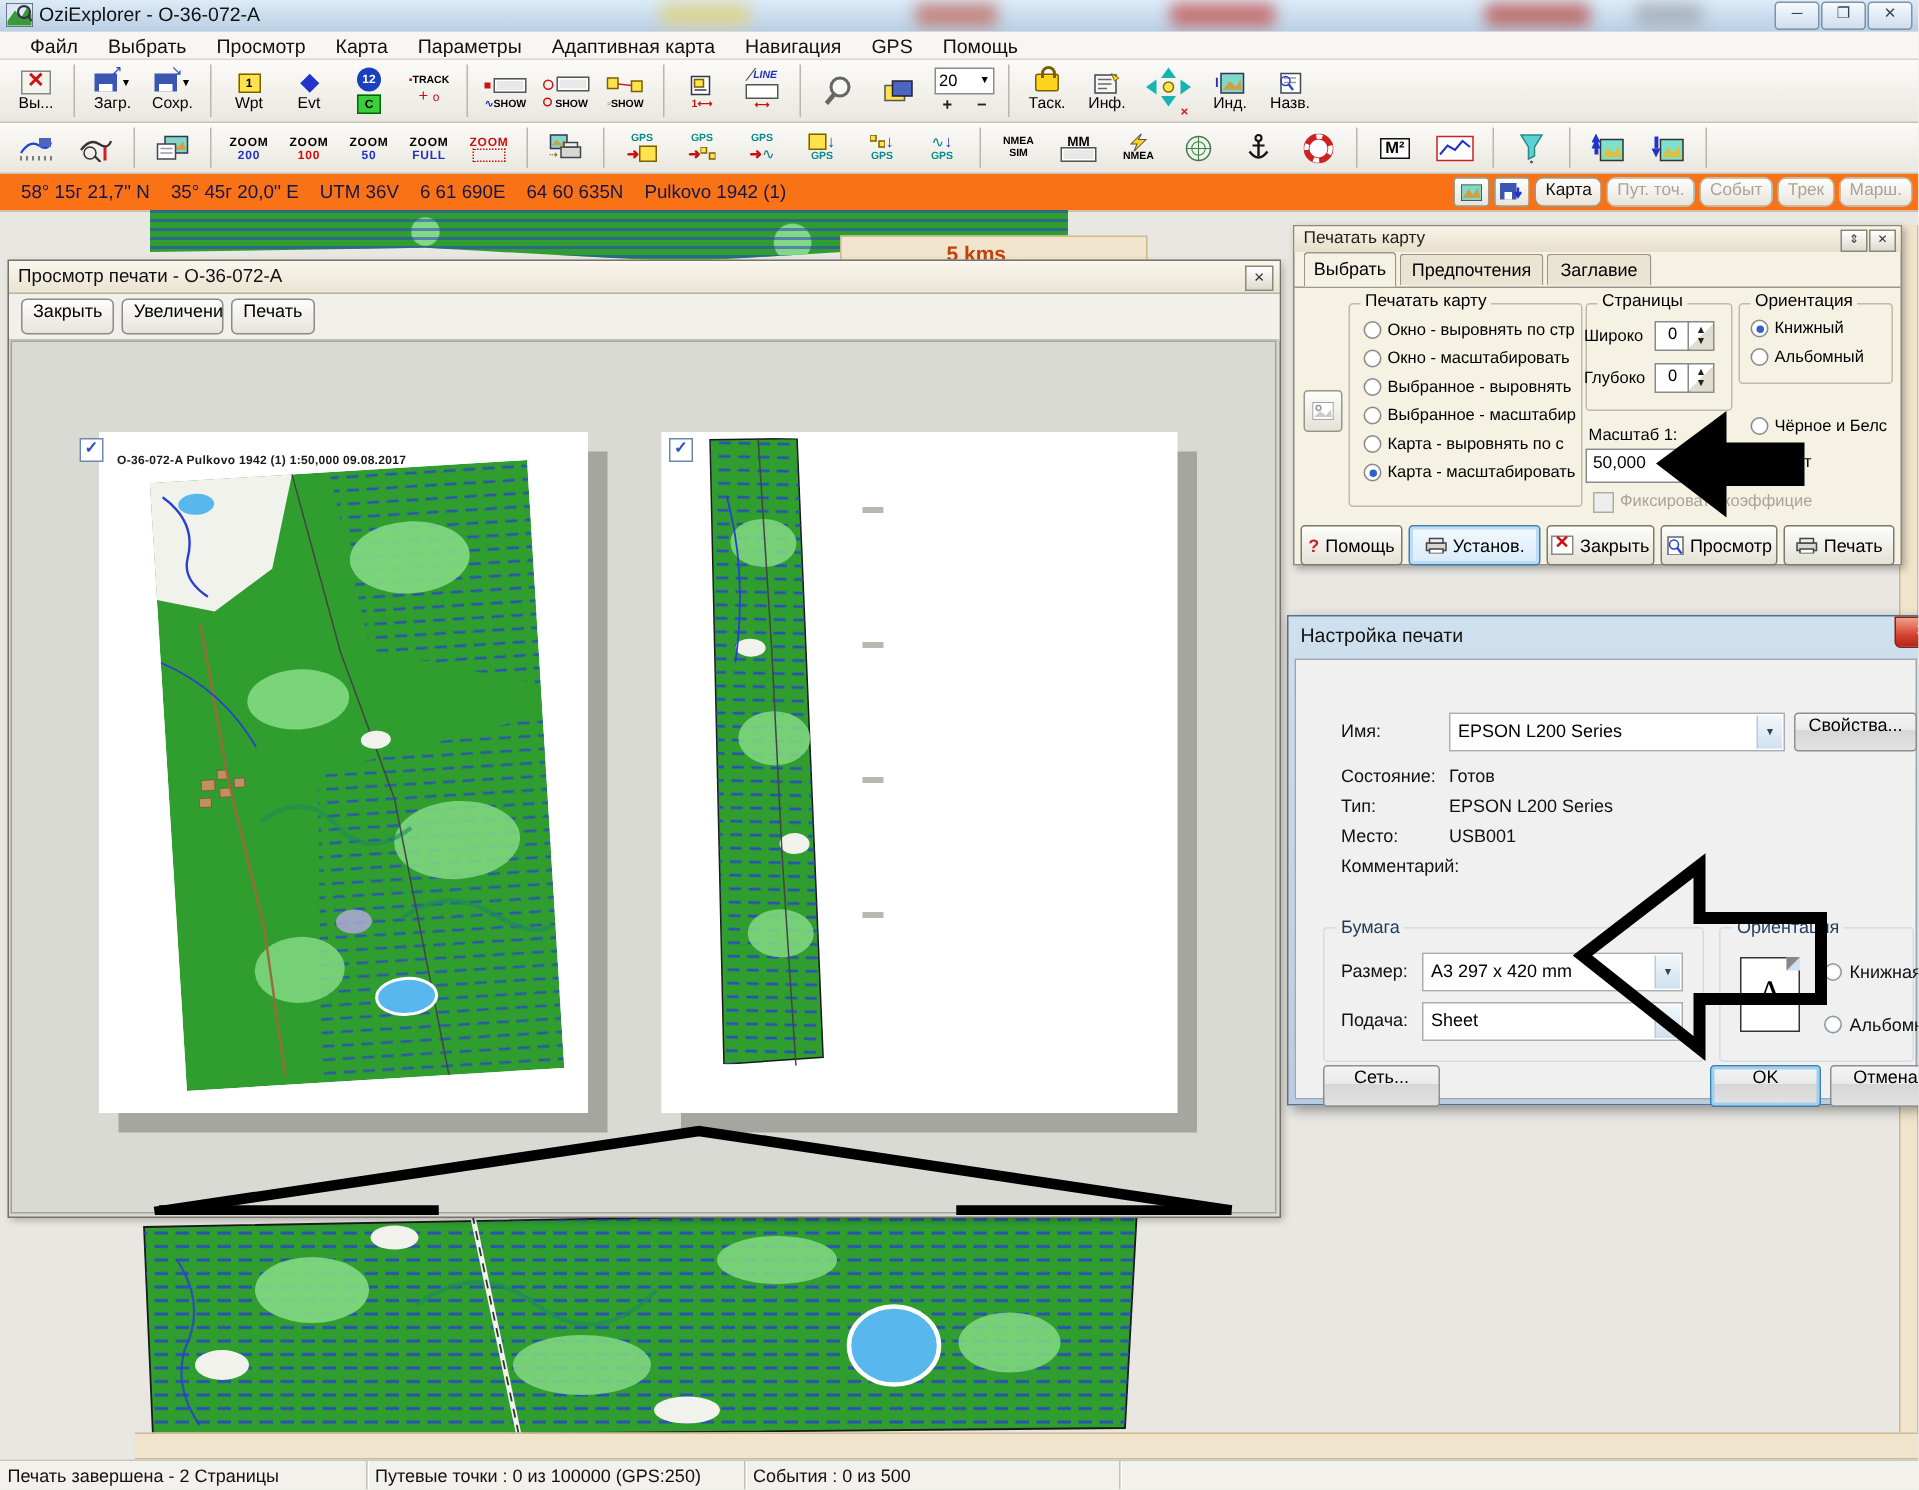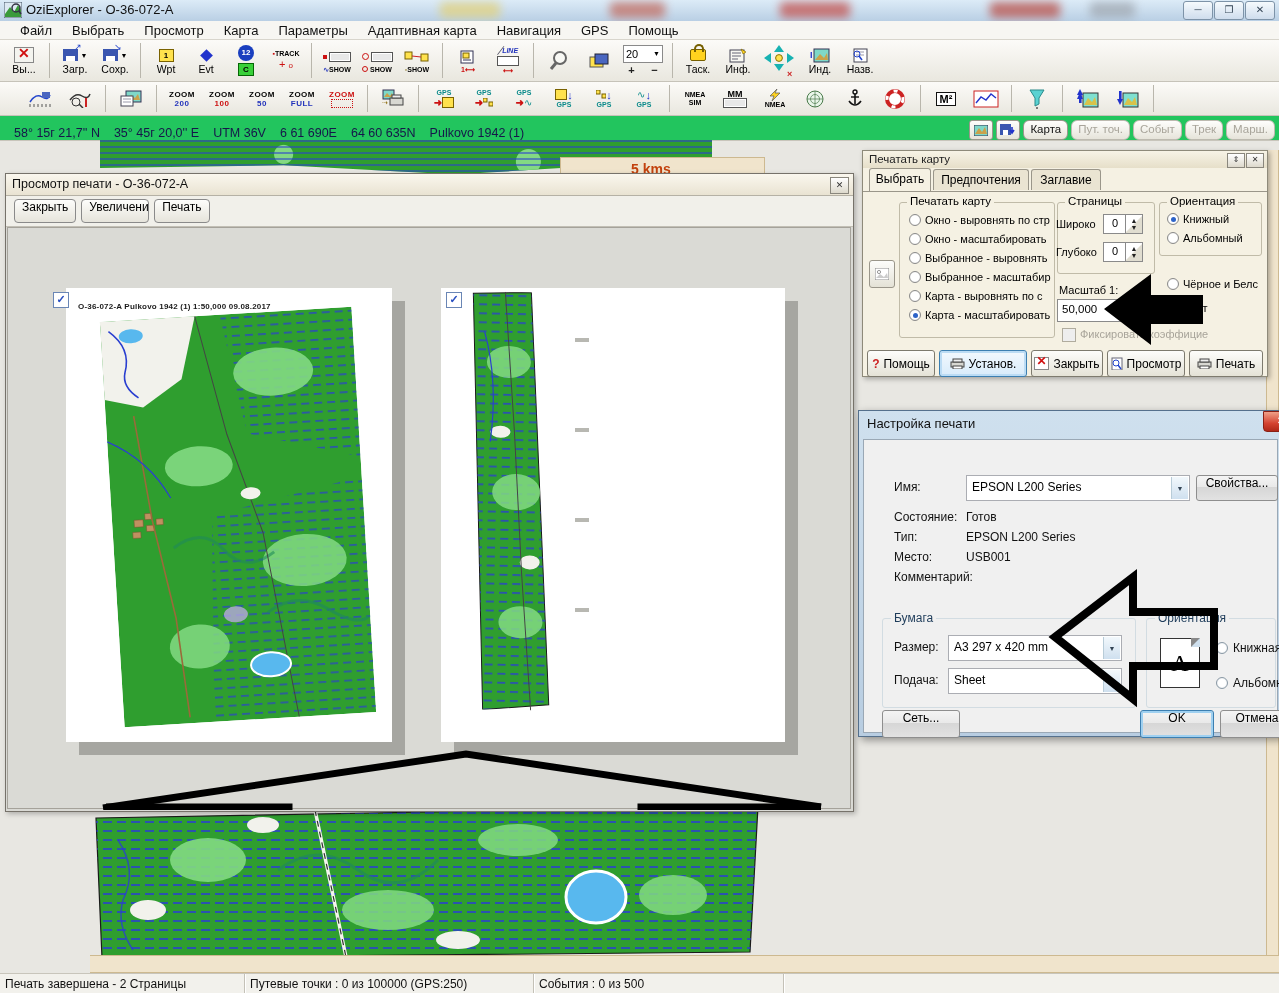--- a/index.html
+++ b/index.html
@@ -10,39 +10,39 @@
   .blob{position:absolute;top:2px;height:16px;filter:blur(5px);opacity:.65;border-radius:4px}
   #titlebar .title{position:absolute;left:26px;top:2px;font-size:13px;color:#111}
   #titlebar .appicon{position:absolute;left:4px;top:2px;width:18px;height:16px}
   .wbtns{position:absolute;right:4px;top:1px;display:flex;gap:1px}
   .wbtn{width:28px;height:17px;border:1px solid #7d93a8;border-radius:3px;background:linear-gradient(#f5fafd,#cfdded);font-size:10px;line-height:15px;text-align:center;color:#345}
   #menubar{left:0;top:21px;width:1279px;height:19px;background:#f7f6f2;border-bottom:1px solid #d8d5cc;display:flex;align-items:center;gap:0;padding-left:10px;box-sizing:border-box}
   #menubar span{font-size:13px;padding:0 10px;color:#111}
   
   .toolbar{left:0;width:1279px;background:linear-gradient(#fcfbf8,#e9e7df);border-bottom:1px solid #c6c3b9;display:flex;align-items:center;box-sizing:border-box}
   #toolbar1{top:40px;height:42px;padding:1px 4px}
-  #toolbar2{top:82px;height:34px;padding:1px 20px}
+  #toolbar2{top:82px;height:34px;padding:1px 4px}
   .vsep{width:1px;align-self:stretch;background:#b9b6ac;margin:2px 5px}
   .tbtn{display:flex;flex-direction:column;align-items:center;justify-content:center;min-width:34px;height:38px;padding:0 3px;border-radius:3px}
   .tbtn2{height:30px}
   .tlabel{font-size:10.5px;line-height:11px;color:#000;white-space:nowrap}
   .mini{font-size:7px;font-weight:bold;line-height:8px;white-space:nowrap}
   .zoomtxt{font-size:8px;font-weight:bold;line-height:9px;letter-spacing:.5px}
   .icbox{display:flex;align-items:center;justify-content:center;height:18px}
   .ybox{width:13px;height:11px;background:#ffe24d;border:1px solid #7a6200;font-size:8px;font-weight:bold;line-height:11px;text-align:center}
   .diam{width:9px;height:9px;background:#2233cc;transform:rotate(45deg);margin:3px}
   .circ12{width:16px;height:16px;border-radius:50%;background:#1a3fbf;color:#fff;font-size:8px;font-weight:bold;line-height:16px;text-align:center}
   .cbox{width:14px;height:11px;background:#39d039;border:1px solid #056605;font-size:8px;font-weight:bold;line-height:11px;text-align:center}
   .pill{display:inline-block;width:20px;height:8px;border:1px solid #555;background:#e8e8e8;box-shadow:inset 0 0 0 1px #fff}
   .reddot{display:inline-block;width:4px;height:4px;background:#cc1111;margin-right:2px}
   .redring{display:inline-block;width:5px;height:5px;border:1px solid #cc1111;border-radius:50%;margin-right:2px}
   .combo-sm{width:40px;height:18px;background:#fff;border:1px solid #8a8a8a;font-size:11px;display:flex;align-items:center;justify-content:space-between;padding:0 2px;box-sizing:border-box}
   .pm{width:17px;height:12px;font-size:11px;font-weight:bold;line-height:11px;text-align:center;color:#222}
   
-  #coordbar{left:0;top:116px;width:1279px;height:24px;background:#22c55e;border-bottom:1px solid #c8c5bb;display:flex;align-items:flex-end;font-size:12.5px;color:#16164a}
+  #coordbar{left:0;top:116px;width:1279px;height:24px;background:#f97316;border-bottom:1px solid #c8c5bb;display:flex;align-items:center;font-size:12.5px;color:#16164a}
   #coordbar .ct{margin-left:14px;white-space:nowrap}
   #coordbar .right{margin-left:auto;display:flex;align-items:center;gap:3px;padding-right:4px}
   .cbtn{height:18px;border:1px solid #9a978c;border-radius:6px;background:linear-gradient(#fefefc,#e6e4da);font-size:11.5px;padding:0 6px;color:#111;line-height:16px}
   .cbtn.dis{color:#a8a49a;border-color:#bdbab0}
   .cico{width:22px;height:18px;border:1px solid #9a978c;border-radius:3px;background:linear-gradient(#fefefc,#e6e4da);display:flex;align-items:center;justify-content:center}
   
   .tanband{background:#f0e4cc;border:1px solid #cdb990;box-sizing:border-box}
   
   #preview{left:5px;top:173px;width:847px;height:637px;border:1px solid #76726a;background:#d9d9d4;box-shadow:2px 2px 5px rgba(0,0,0,.25)}
   #pv-title{left:0;top:0;width:100%;height:22px;background:linear-gradient(#faf7ee,#e9e3d2);border-bottom:1px solid #b5b1a5;font-size:12.5px;color:#111;line-height:21px;padding-left:6px;box-sizing:border-box}
@@ -795,21 +795,21 @@
       <div class="w7btn" style="left:356px;top:270px;width:72px;height:26px">
           <span>Отмена</span>
         </div>
     </div>
   </div>
 
   <div id="statusbar" class="abs">
     <div class="sseg" style="width:245px">
         <span>Печать завершена - 2 Страницы</span>
       </div>
-    <div class="sseg" style="width:289px">
+    <div class="sseg" style="width:252px">
         <span>Путевые точки : 0 из 100000  (GPS:250)</span>
       </div>
     <div class="sseg" style="width:250px">
         <span>События : 0 из 500</span>
       </div>
     <div class="sseg" style="flex:1;border-right:none"></div>
   </div>
 
 </div>
 

